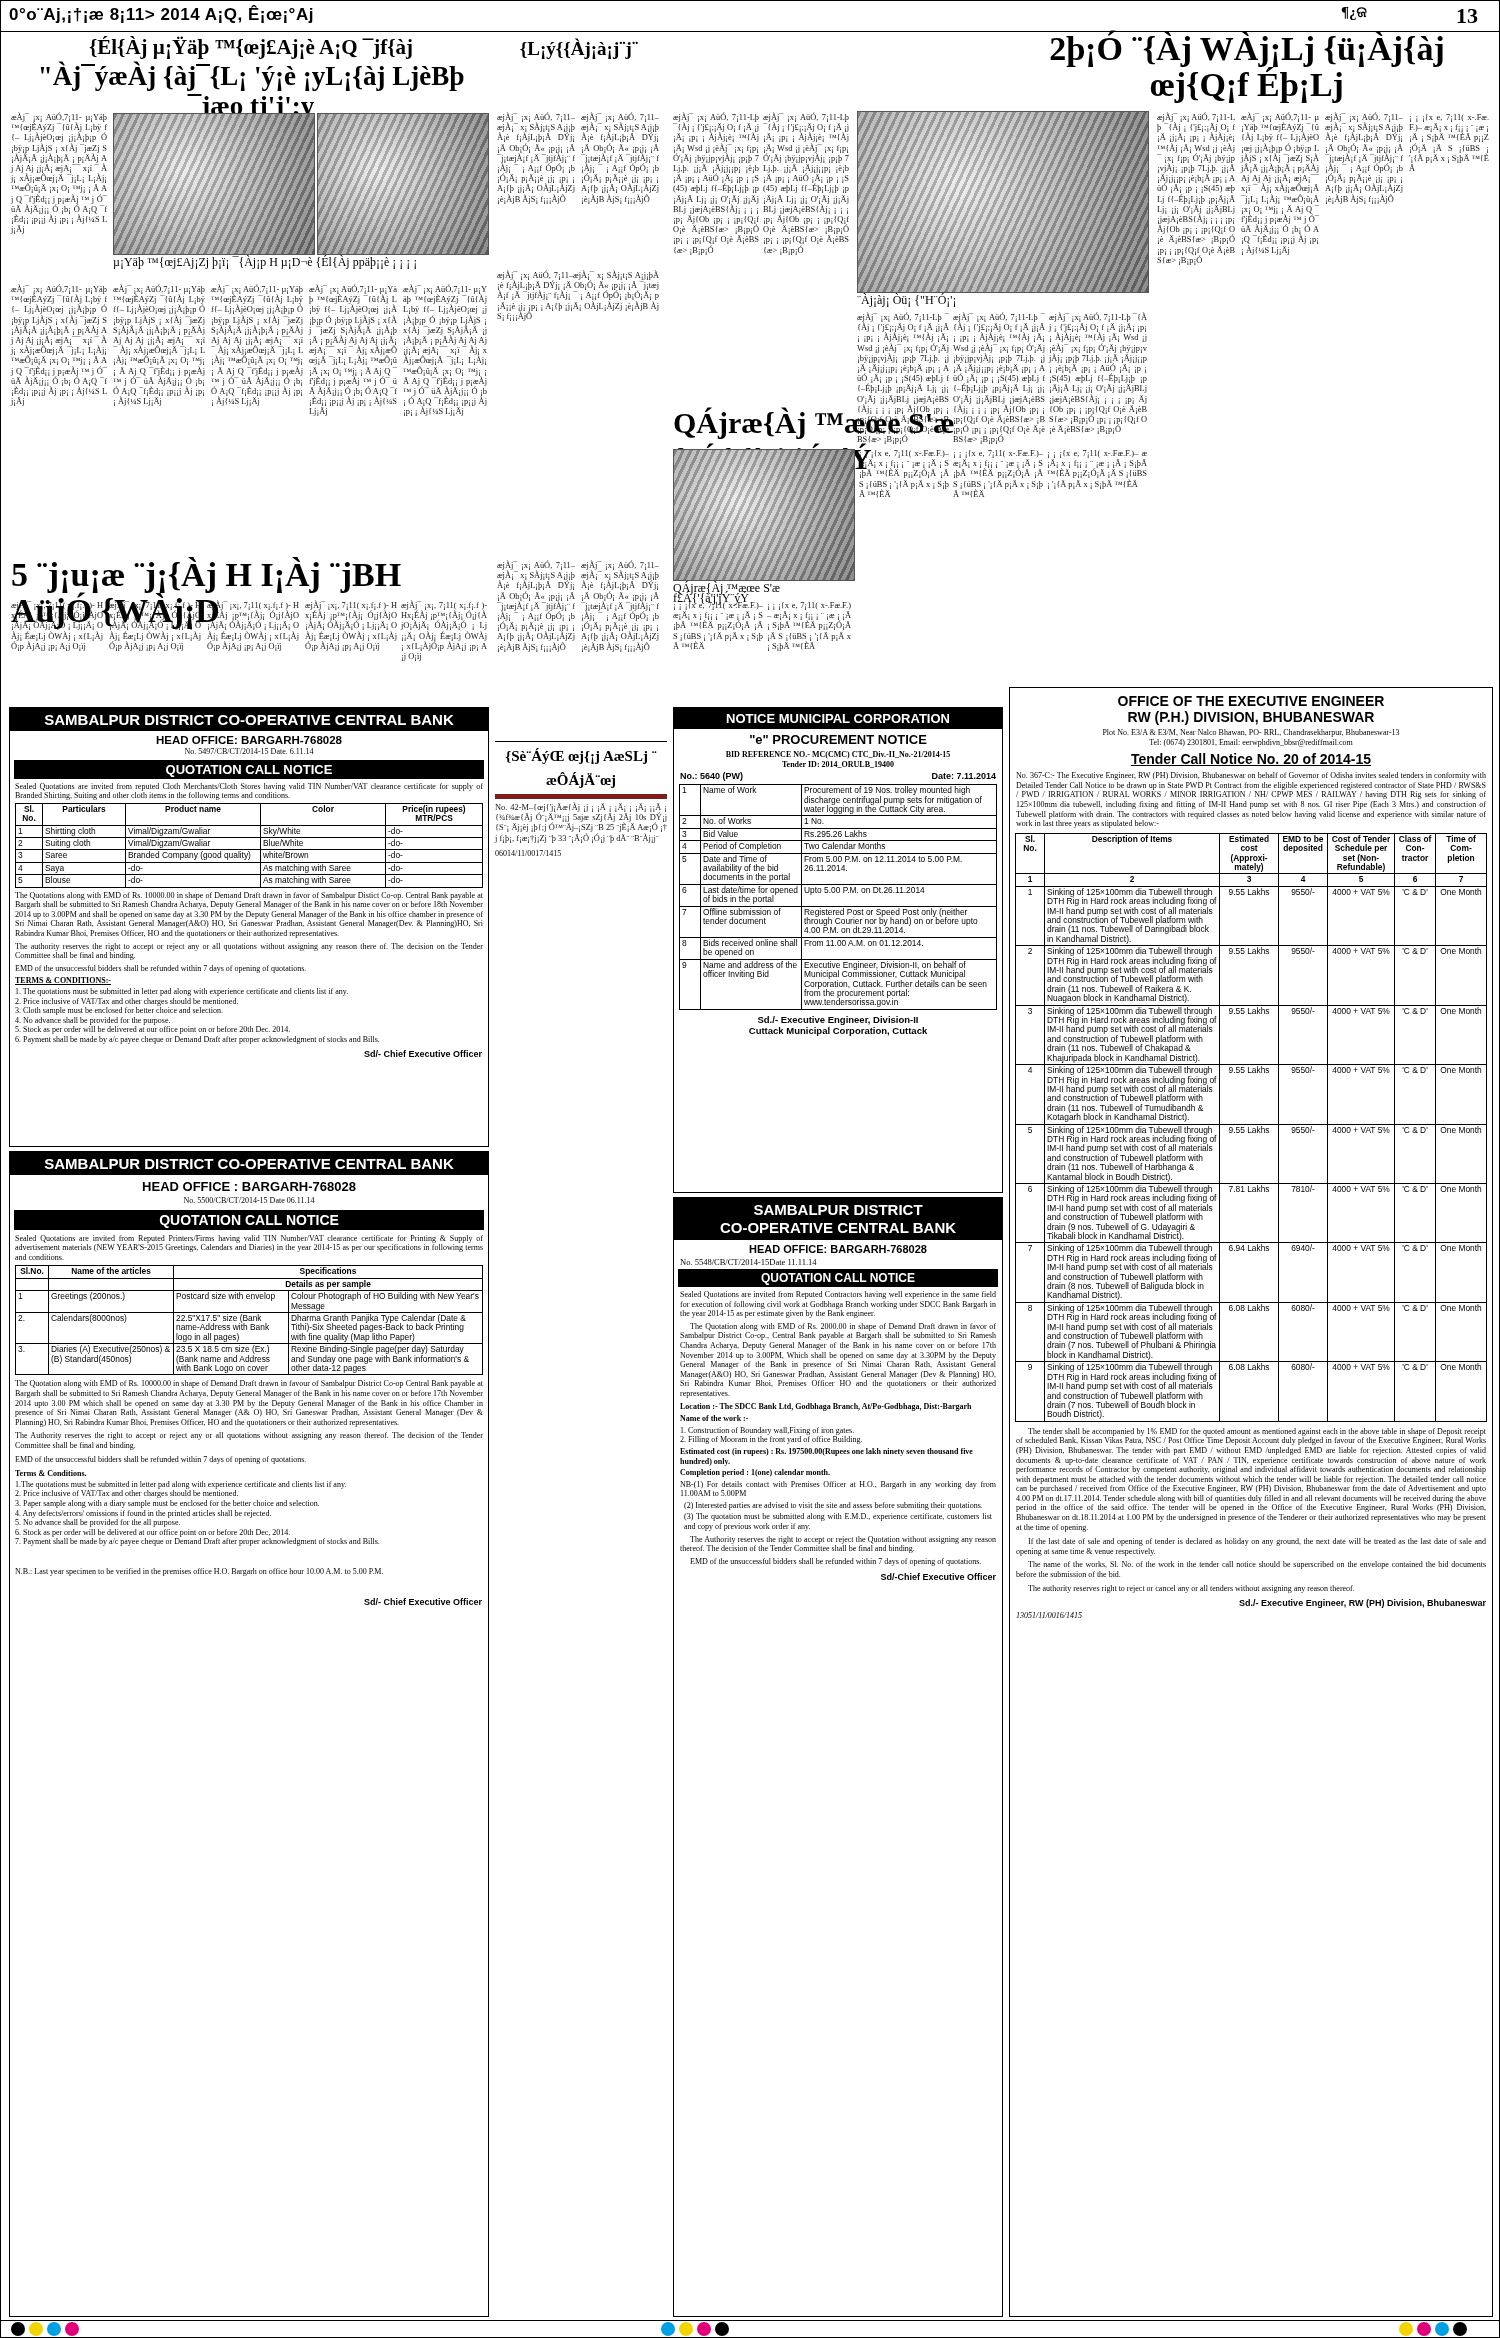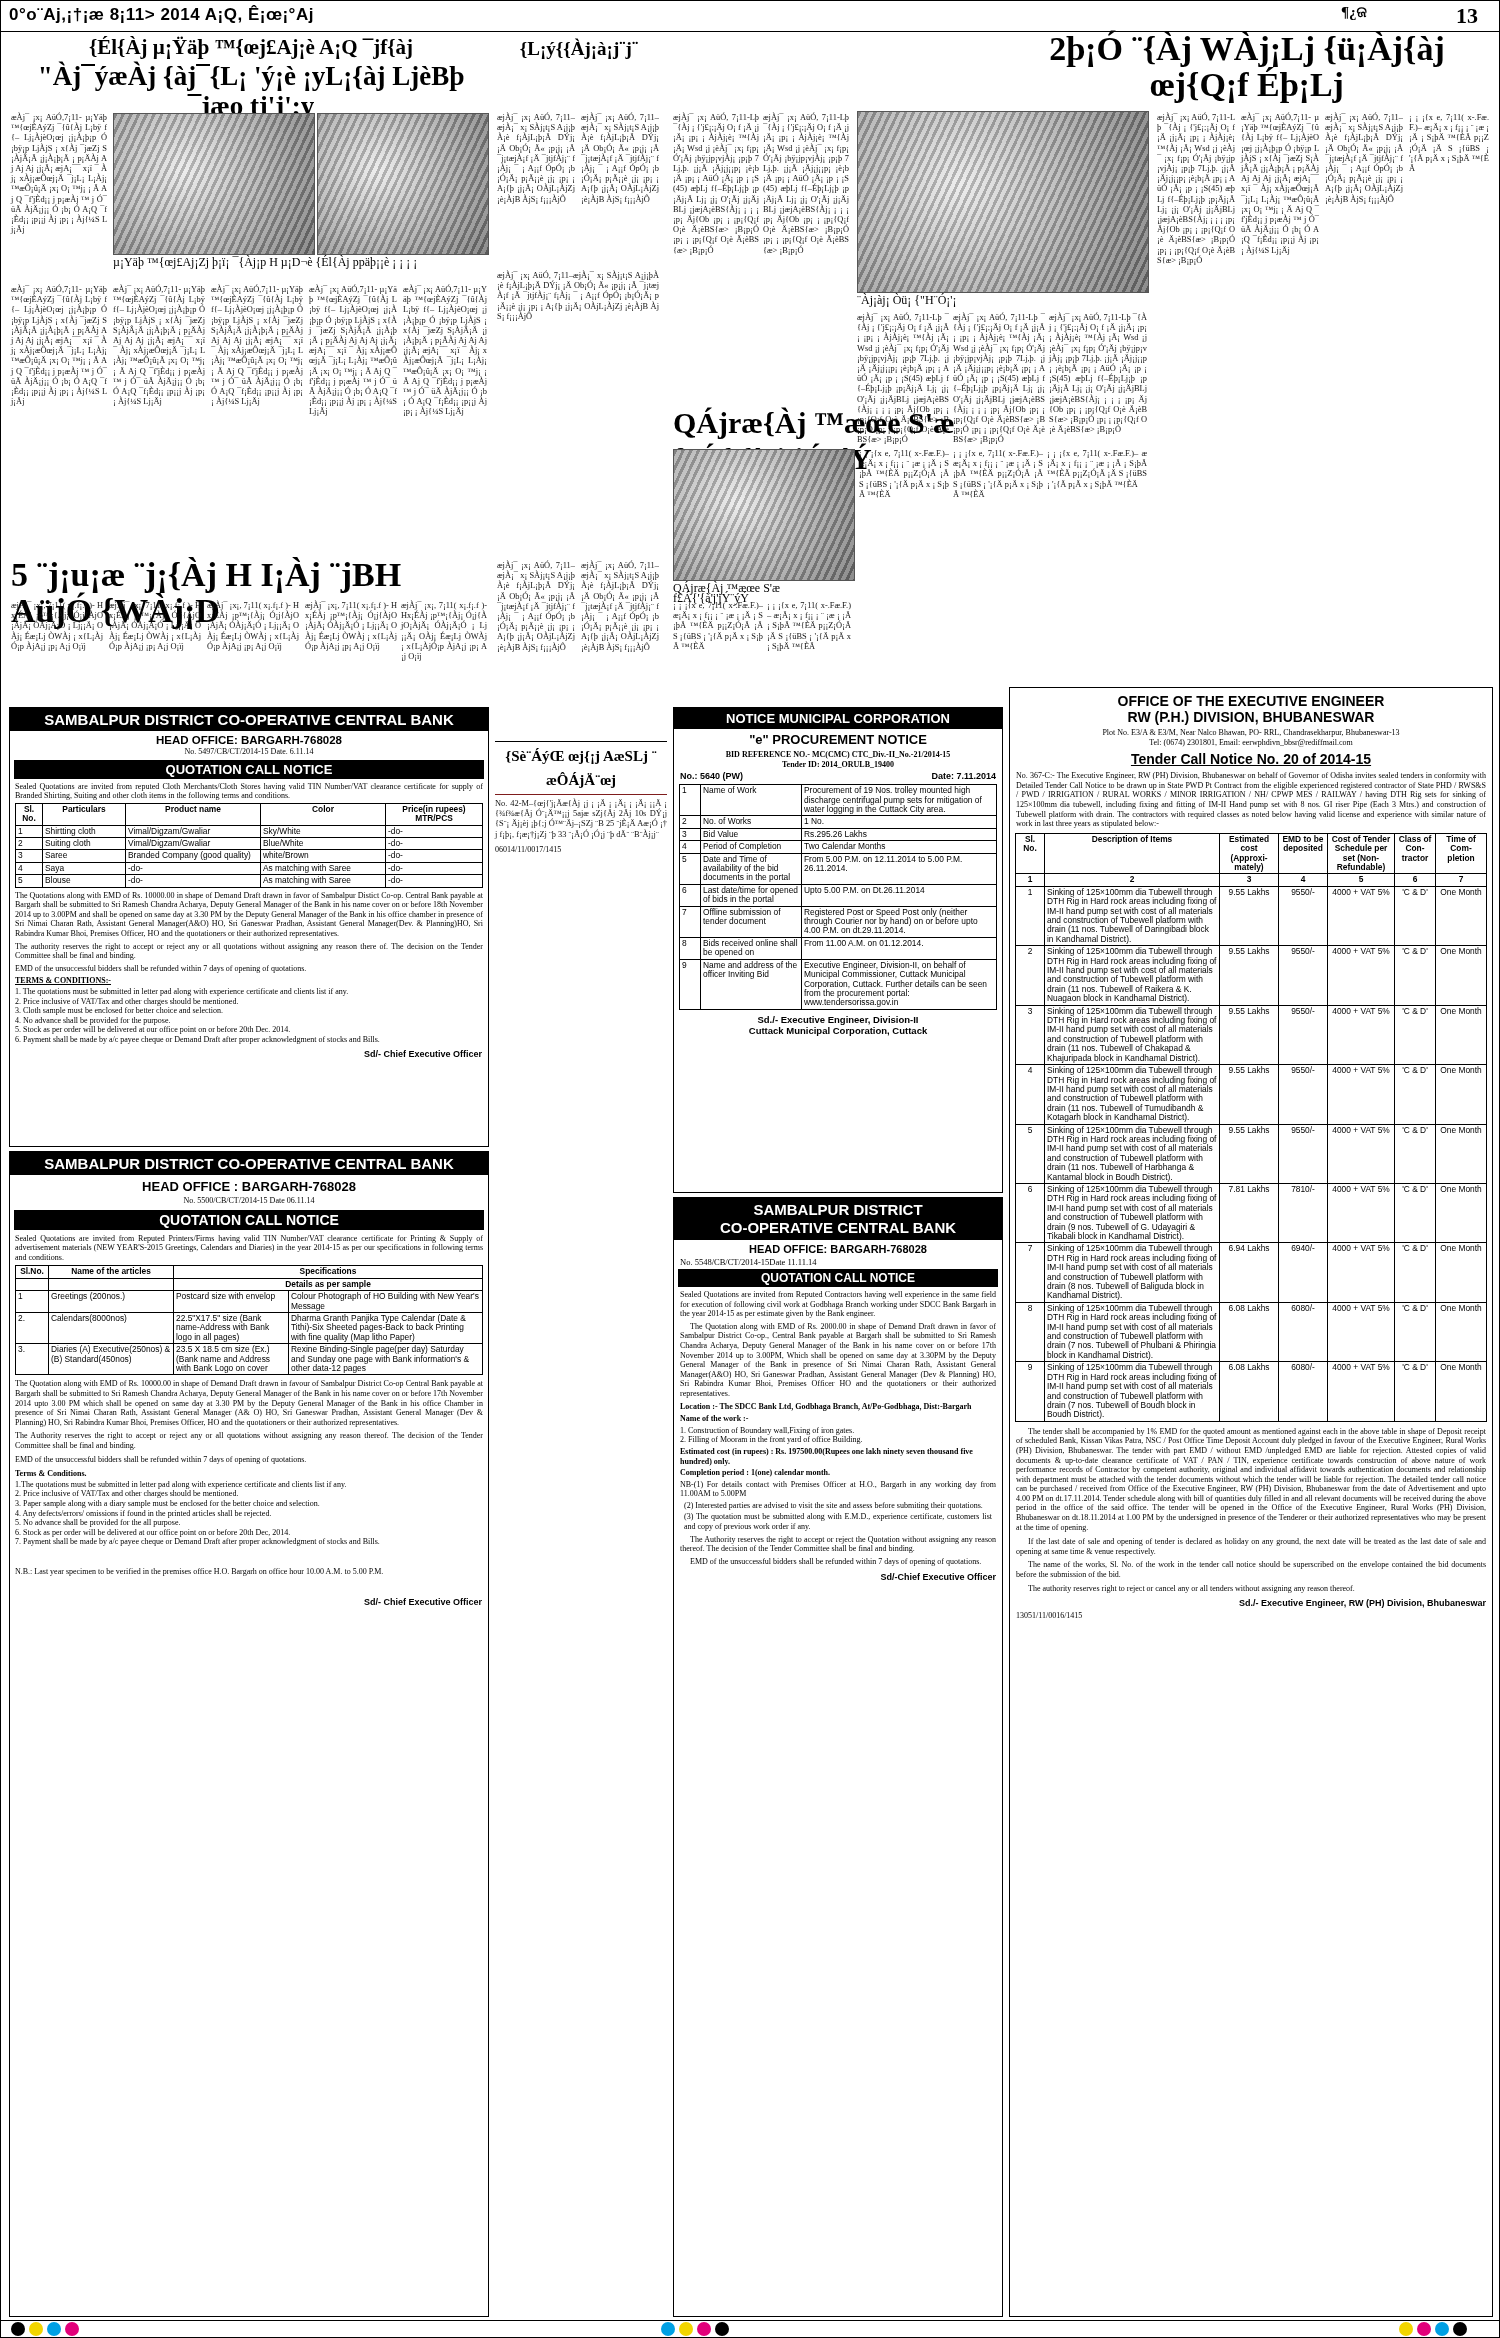--- a/index.html
+++ b/index.html
@@ -240,21 +240,21 @@
     <div class="gib">æjÀj¯ ¡x¡ AüÓ, 7¡11–æjÀ¡¯ x¡ SÀj¡t¡S A¡j¡þÀ¡è f¡ÀjL¡þ¡Ä DÝj¡ ¡Ä Ob¡Ó¡ Ä« ¡p¡j¡ ¡Ä ¯j¡tæjÀ¡f ¡Ä ¯jtjfÀj¡¨ f¡Àj¡ ¯ ¡ A¡¡f ÓpÓ¡ ¡b¡Ó¡Ä¡ p¡Ä¡¡è ¡j¡ ¡p¡ ¡ A¡{þ ¡j¡Ä¡ OÀjL¡ÀjZj ¡è¡ÀjB ÀjS¡ f¡¡¡ÀjÔ</div>
   </div>
   <div class="col" style="left:496px;top:560px;width:78px;height:170px;">
     <div class="gib">æjÀj¯ ¡x¡ AüÓ, 7¡11–æjÀ¡¯ x¡ SÀj¡t¡S A¡j¡þÀ¡è f¡ÀjL¡þ¡Ä DÝj¡ ¡Ä Ob¡Ó¡ Ä« ¡p¡j¡ ¡Ä ¯j¡tæjÀ¡f ¡Ä ¯jtjfÀj¡¨ f¡Àj¡ ¯ ¡ A¡¡f ÓpÓ¡ ¡b¡Ó¡Ä¡ p¡Ä¡¡è ¡j¡ ¡p¡ ¡ A¡{þ ¡j¡Ä¡ OÀjL¡ÀjZj ¡è¡ÀjB ÀjS¡ f¡¡¡ÀjÔ</div>
   </div>
   <div class="col" style="left:580px;top:560px;width:78px;height:170px;">
     <div class="gib">æjÀj¯ ¡x¡ AüÓ, 7¡11–æjÀ¡¯ x¡ SÀj¡t¡S A¡j¡þÀ¡è f¡ÀjL¡þ¡Ä DÝj¡ ¡Ä Ob¡Ó¡ Ä« ¡p¡j¡ ¡Ä ¯j¡tæjÀ¡f ¡Ä ¯jtjfÀj¡¨ f¡Àj¡ ¯ ¡ A¡¡f ÓpÓ¡ ¡b¡Ó¡Ä¡ p¡Ä¡¡è ¡j¡ ¡p¡ ¡ A¡{þ ¡j¡Ä¡ OÀjL¡ÀjZj ¡è¡ÀjB ÀjS¡ f¡¡¡ÀjÔ</div>
   </div>
 
   <div class="col" style="left:494px;top:740px;width:172px;">
-    <div class="head1 ctr" style="font-size:15px;border-top:1px solid #000;border-bottom:1px solid #7f1d1d;padding:2px 0;">{Sè¨ÁýŒ œj{¡j AæSLj ¨ æÔÁjÄ¨œj</div>
+    <div class="head1 ctr" style="font-size:15px;border-top:1px solid #000;border-bottom:5px solid #7f1d1d;padding:2px 0;">{Sè¨ÁýŒ œj{¡j AæSLj ¨ æÔÁjÄ¨œj</div>
     <div class="gib" style="margin-top:4px;">No. 42-M–{œj{'j¡Äæ{Àj ¡j ¡ ¡Ä ¡ ¡Ä¡ ¡ ¡Ä¡ ¡¡Ä ¡ {¾f¾æ{Äj Ó¨¡Ä™¡¡j 5ajæ sZj{Äj 2Äj 10s DÝ¡j {S¨¡ Äj¡èj ¡þ{;j Ó™¨Äj–¡SZj ¨B 25 ¨jÈ¡Ä Aæ¡Ó ¡†j f¡þ¡, f¡æ¡†j¡Zj ¨þ 33 ¨¡Ä¡Ó ¡Ó¡j ¨þ dÄ¨ ¨B¨Àj¡j¨ </div>
     <div class="xsmall" style="margin-top:5px;">06014/11/0017/1415</div>
   </div>
 
   <div class="box" style="left:672px;top:706px;width:330px;height:486px;">
     <div class="bk" style="font-size:13px;padding:3px 0;">NOTICE MUNICIPAL CORPORATION</div>
     <div class="b-title" style="font-size:13px;margin-top:3px;">"e" PROCUREMENT NOTICE</div>
     <div class="ctr xsmall" style="font-weight:bold;margin-top:3px;">BID REFERENCE NO.- MC(CMC) CTC_Div.-II_No.-21/2014-15</div>
     <div class="ctr xsmall" style="font-weight:bold;">Tender ID: 2014_ORULB_19400</div>
     <div style="display:flex;justify-content:space-between;margin:2px 6px 3px;font-size:9px;font-weight:bold;font-family:'Liberation Sans',sans-serif;">
@@ -514,21 +514,21 @@
               <td class="ctr">One Month</td>
             </tr>
         </tbody>
       </table>
     </div>
     <div class="xsmall just" style="margin:5px 6px;text-indent:12px;">The tender shall be accompanied by 1% EMD for the quoted amount as mentioned against each in the above table in shape of Deposit receipt of scheduled Bank, Kissan Vikas Patra, NSC / Post Office Time Deposit Account duly pledged in favour of the Executive Engineer, Rural Works (PH) Division, Bhubaneswar. The tender with part EMD / without EMD /unpledged EMD are liable for rejection. Attested copies of valid documents &amp; up-to-date clearance certificate of VAT / PAN / TIN, experience certificate towards construction of above nature of work performance records of Contractor by competent authority, original and individual affidavit towards authentication documents and relationship with department must be attached with the tender documents without which the tender will be liable for rejection. The detailed tender call notice can be purchased / received from Office of the Executive Engineer, RW (PH) Division, Bhubaneswar from the date of Advertisement and upto 4.00 PM on dt.17.11.2014. Tender schedule along with bill of quantities duly filled in and all relevant documents will be received during the above period in the office of the said office. The tender will be opened in the Office of the Executive Engineer, Rural Works (PH) Division, Bhubaneswar on dt.18.11.2014 at 1.00 PM by the undersigned in presence of the Tenderer or their authorized representatives who may be present at the time of opening.</div>
     <div class="xsmall just" style="margin:4px 6px;text-indent:12px;">If the last date of sale and opening of tender is declared as holiday on any ground, the next date will be treated as the last date of sale and opening at same time &amp; venue respectively.</div>
     <div class="xsmall just" style="margin:4px 6px;text-indent:12px;">The name of the works, Sl. No. of the work in the tender call notice should be superscribed on the envelope contained the bid documents before the submission of the bid.</div>
     <div class="xsmall just" style="margin:4px 6px;text-indent:12px;">The authority reserves right to reject or cancel any or all tenders without assigning any reason thereof.</div>
     <div class="sd" style="margin:5px 6px 0;">Sd./- Executive Engineer, RW (PH) Division, Bhubaneswar</div>
-    <div class="xsmall" style="margin:3px 6px;">13051/11/0016/1415</div>
+    <div class="xsmall" style="margin:3px 6px;font-style:italic;">13051/11/0016/1415</div>
   </div>
 
   <div class="colorbar">
     <div class="cb" style="left:10px;background:#000;"></div>
     <div class="cb" style="left:28px;background:#f2d500;"></div>
     <div class="cb" style="left:46px;background:#00a0e4;"></div>
     <div class="cb" style="left:64px;background:#e2007a;"></div>
 
     <div class="cb" style="left:660px;background:#00a0e4;"></div>
     <div class="cb" style="left:678px;background:#f2d500;"></div>

